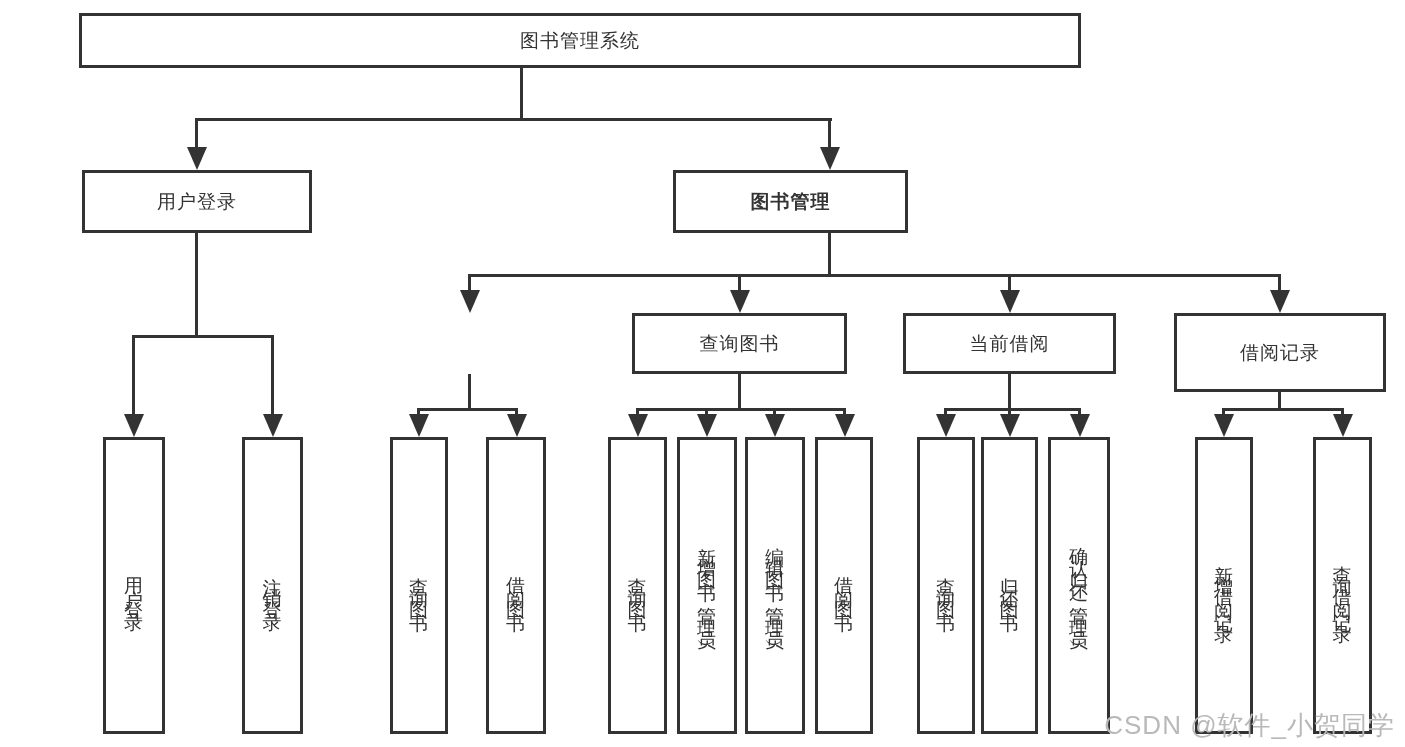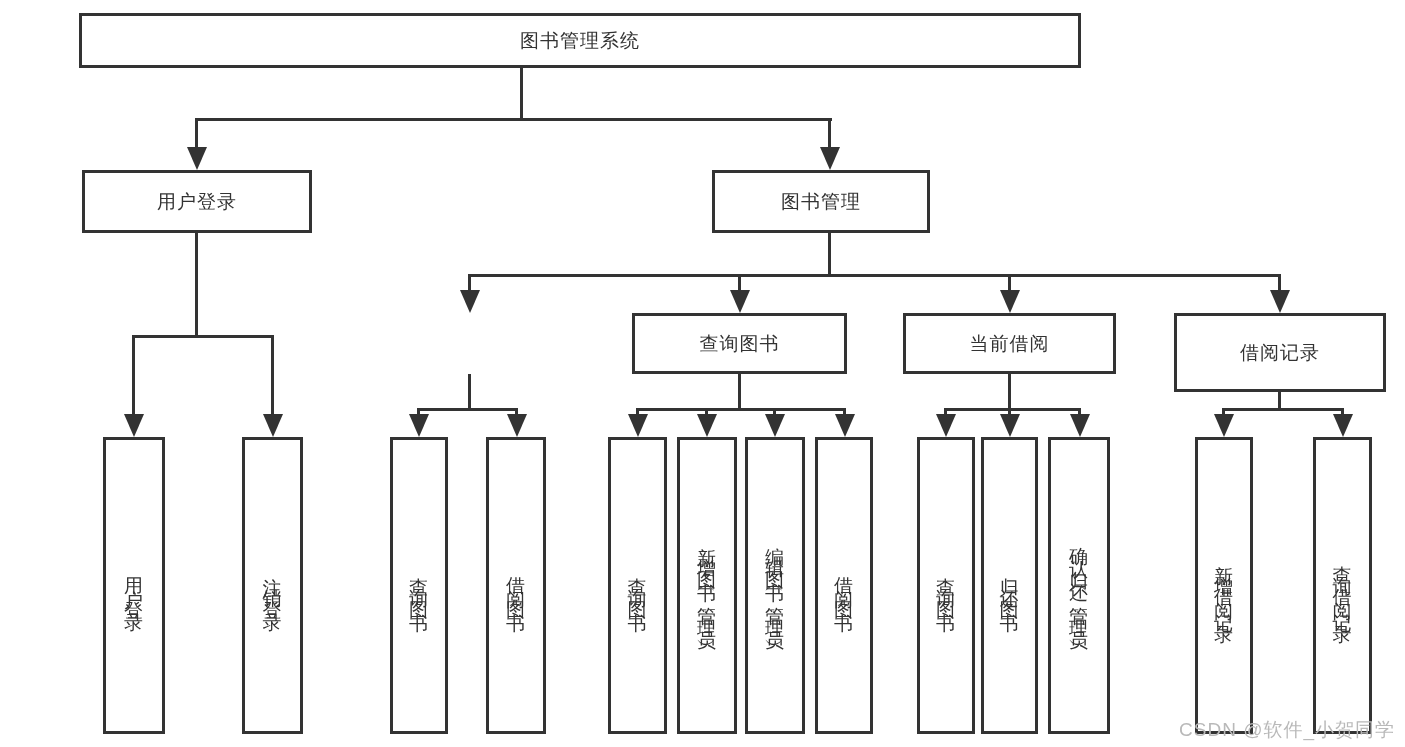--- a/index.html
+++ b/index.html
@@ -60,21 +60,21 @@
     height: 0;
     border-left: 10px solid transparent;
     border-right: 10px solid transparent;
     border-top: 23px solid #333333;
     z-index: 3;
   }
   .watermark {
     position: absolute;
     right: 10px;
     bottom: 4px;
-    font-size: 19px;
+    font-size: 26px;
     color: #b9b9b9;
     letter-spacing: 1px;
     z-index: 4;
     margin-left: 28px;
   }
 </style>
 </head>
 <body>
 
 <div id="stage">
@@ -86,21 +86,21 @@
   <div class="line" style="left:520px; top:68px; width:3px; height:50px;"></div>
   <div class="line" style="left:195px; top:118px; width:637px; height:3px;"></div>
   <div class="line" style="left:195px; top:118px; width:3px; height:30px;"></div>
   <div class="arrowhead" style="left:187px; top:147px;"></div>
   <div class="line" style="left:828px; top:118px; width:3px; height:30px;"></div>
   <div class="arrowhead" style="left:820px; top:147px;"></div>
 
   <div class="hbox" style="left:82px; top:170px; width:230px; height:63px;">
     <span>用户登录</span>
   </div>
-  <div class="hbox" style="left:712px; top:170px; width:218px; height:63px;">
+  <div class="hbox" style="left:673px; top:170px; width:235px; height:63px;font-weight:bold;">
     <span>图书管理</span>
   </div>
 
   <div class="line" style="left:195px; top:233px; width:3px; height:102px;"></div>
   <div class="line" style="left:132px; top:335px; width:142px; height:3px;"></div>
   <div class="line" style="left:132px; top:335px; width:3px; height:80px;"></div>
   <div class="arrowhead" style="left:124px; top:414px;"></div>
   <div class="line" style="left:271px; top:335px; width:3px; height:80px;"></div>
   <div class="arrowhead" style="left:263px; top:414px;"></div>
 

